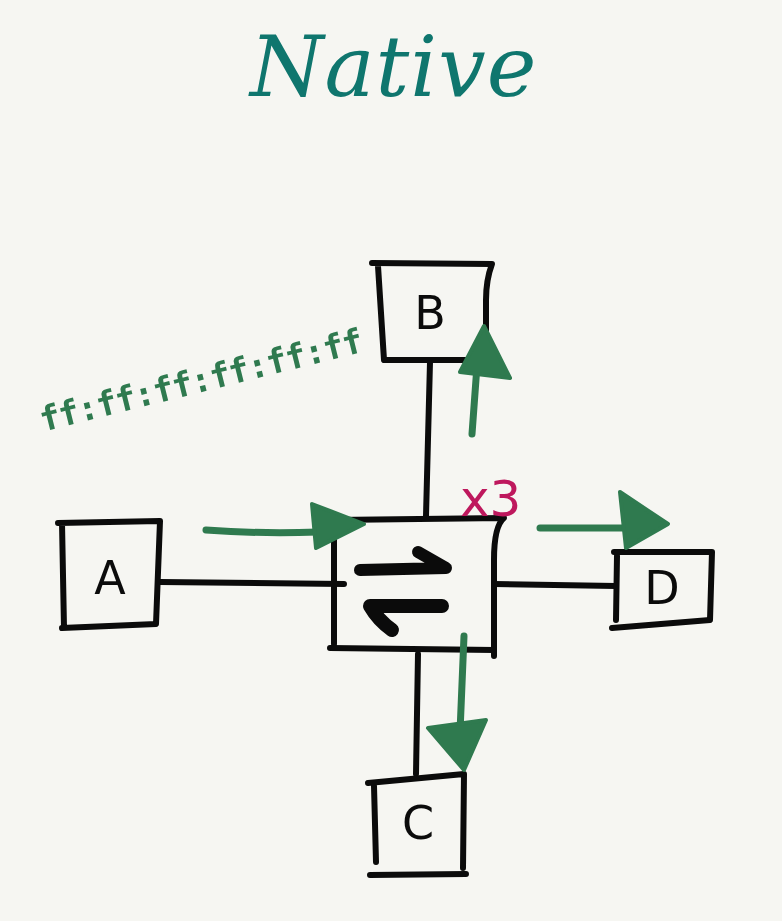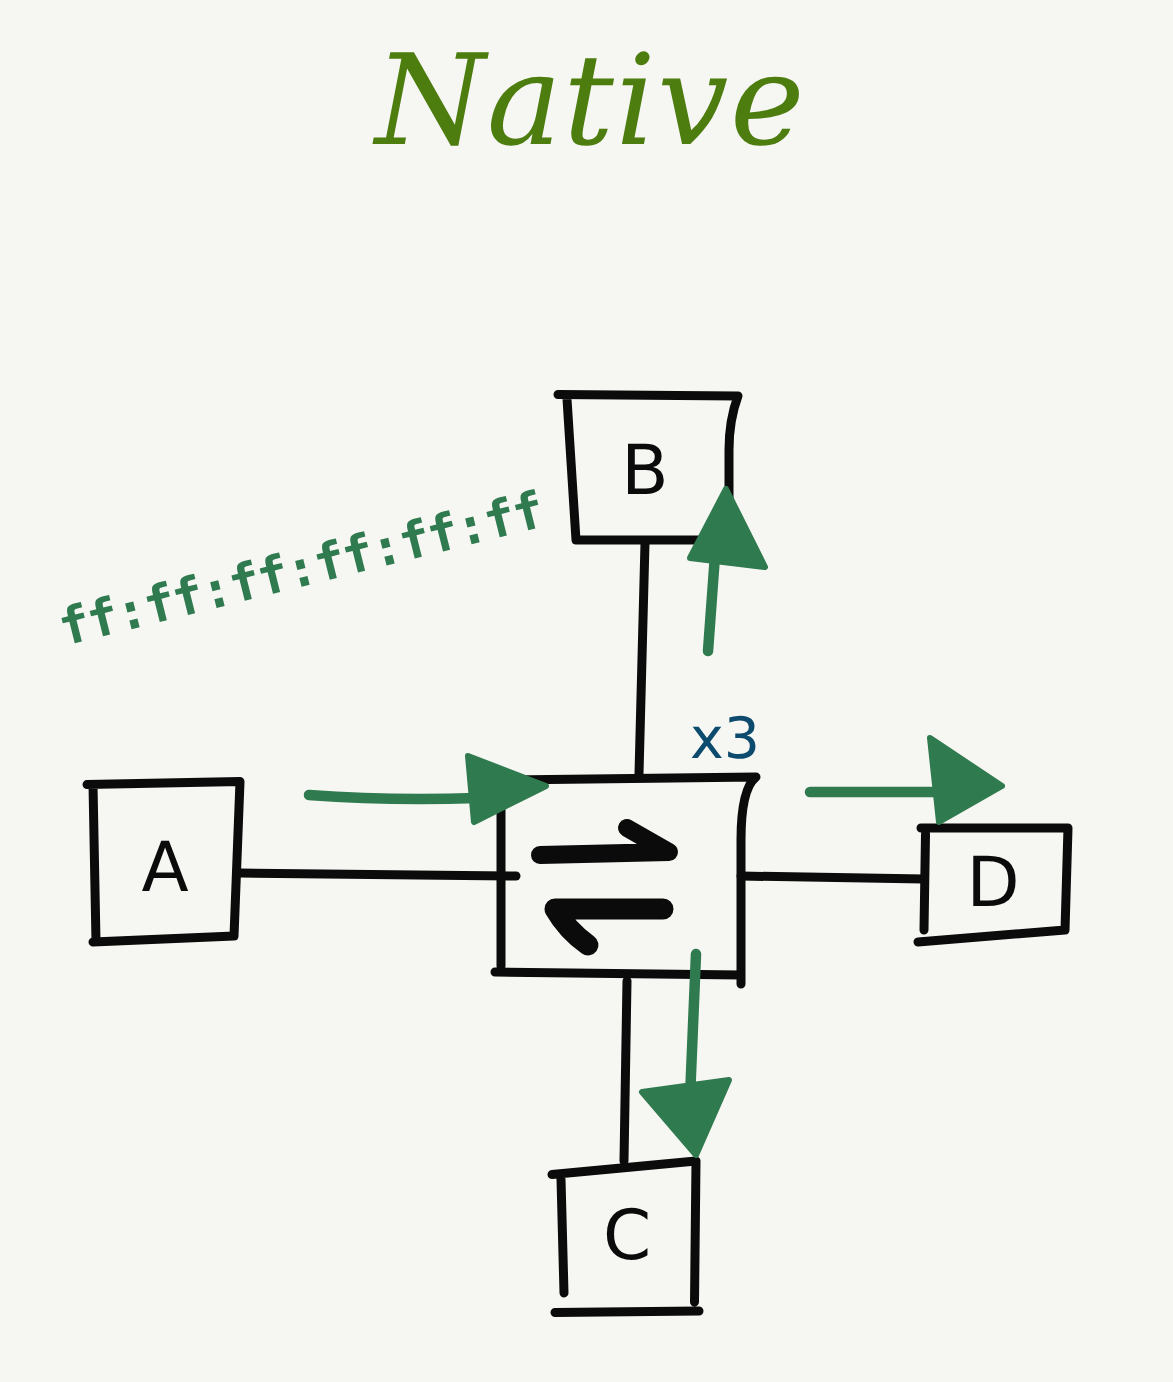--- a/index.html
+++ b/index.html
@@ -1,24 +1,24 @@
 <!DOCTYPE html>
 <html><head>
 <meta charset="utf-8">
 <style>
   html, body { margin:0; padding:0; }
   body { width:782px; height:921px; background:#f6f6f2; position:relative; overflow:hidden; font-family:"DejaVu Sans", sans-serif; }
   svg.canvas { position:absolute; left:0; top:0; }
   .ink { stroke:#0b0b0b; stroke-width:6; stroke-linecap:round; stroke-linejoin:round; fill:none; }
   .green { stroke:#2f7a4f; stroke-width:7; stroke-linecap:round; stroke-linejoin:round; fill:none; }
   .greenfill { fill:#2f7a4f; stroke:#2f7a4f; stroke-width:4; stroke-linejoin:round; }
-  .title { position:absolute; left:250px; top:18px; width:270px; text-align:center; font-family:"DejaVu Serif", serif; font-style:italic; font-size:84px; color:#4d7c0f; letter-spacing:1px; }
+  .title { position:absolute; left:250px; top:18px; width:270px; text-align:center; font-family:"DejaVu Serif", serif; font-style:italic; font-size:84px; color:#0f766e; letter-spacing:1px; }
   .node-label { position:absolute; font-family:"DejaVu Sans", sans-serif; font-size:46px; color:#0b0b0b; text-align:center; line-height:1; }
   .mac { position:absolute; left:40px; top:400px; font-family:"DejaVu Sans Mono", monospace; font-size:34px; font-weight:bold; color:#2f7a4f; transform:rotate(-14deg); transform-origin:left center; letter-spacing:-1px; white-space:nowrap; }
-  .mult { position:absolute; left:460px; top:470px; font-family:"DejaVu Sans", sans-serif; font-size:38px; color:#0c4a6e; }
+  .mult { position:absolute; left:460px; top:470px; font-family:"DejaVu Sans", sans-serif; font-size:50px; color:#be185d; }
 </style>
 </head>
 <body>
 
 <svg class="canvas" width="782" height="921" viewBox="0 0 782 921">
 
   <g>
     <path class="ink" d="M160 582 L344 584"></path>
     <path class="ink" d="M430 362 L426 516"></path>
     <path class="ink" d="M494 584 L616 586"></path>

